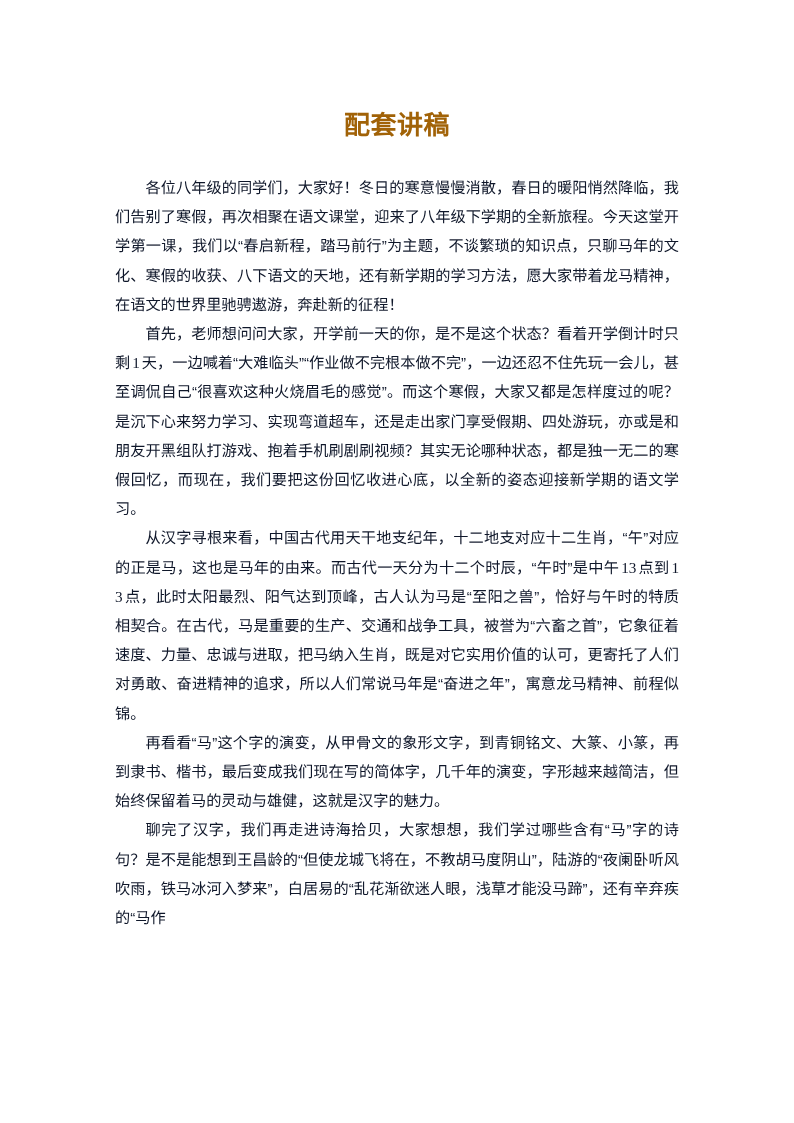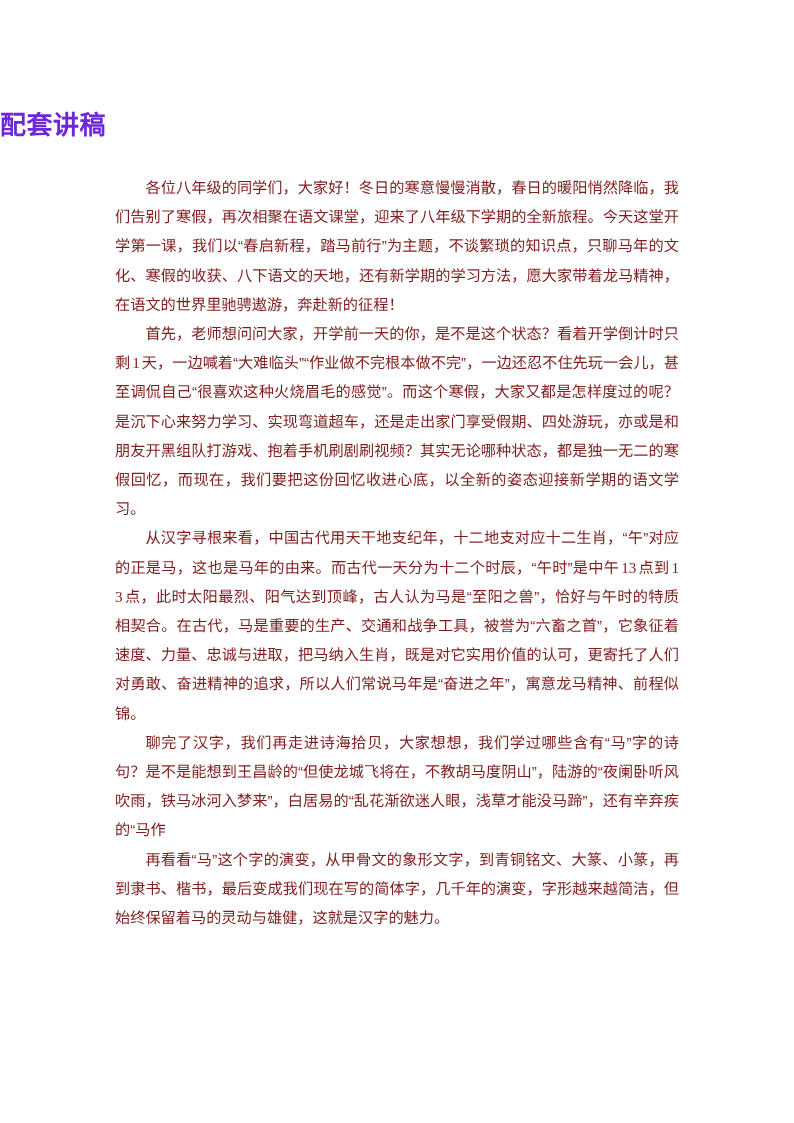--- a/index.html
+++ b/index.html
@@ -20,45 +20,46 @@
     color: #000000;
     -webkit-font-smoothing: none;
   }
 
   
   .doc-title {
     position: absolute;
     left: 0;
     top: 92px;
     width: 794px;
+    text-align: center;
     font-family: "Liberation Serif", "DejaVu Serif", serif;
     font-size: 26px;
     line-height: 34px;
     font-weight: 700;
     letter-spacing: 0.5px;
-    color: #6d28d9;
+    color: #a16207;
   }
 
   
   .body-block {
     position: absolute;
     left: 115px;
     top: 173px;
     width: 564px;
   }
 
   p.para {
     margin: 0;
     padding: 0;
     font-size: 15.2px;
     line-height: 29.2px;
     text-align: justify;
     text-justify: inter-ideograph;
     text-indent: 2em;
-    color: #7f1d1d;
+    color: #0f172a;
     word-break: break-all;
     font-family: "Liberation Sans", "DejaVu Sans", sans-serif;
   }
 
   
   .emph {
     font-family: "Liberation Serif", "DejaVu Serif", serif;
     font-weight: 700;
   }
 
@@ -85,21 +86,21 @@
     <p class="para">
       <span>首先，老师想问问大家，开学前一天的你，是不是这个状态？看着开学倒计时只剩</span><span class="num">1</span><span>天，一边喊着“大难临头”“作业做不完根本做不完”，一边还忍不住先玩一会儿，甚至调侃自己“很喜欢这种火烧眉毛的感觉”。而这个寒假，大家又都是怎样度过的呢？是沉下心来努力学习、实现弯道超车，还是走出家门享受假期、四处游玩，亦或是和朋友开黑组队打游戏、抱着手机刷剧刷视频？其实无论哪种状态，都是独一无二的寒假回忆，而现在，我们要把这份回忆收进心底，以全新的姿态迎接新学期的语文学习。</span>
     </p>
 
 
     <p class="para">
       <span>从汉字寻根来看，中国古代用天干地支纪年，十二地支对应十二生肖，“午”对应的正是马，这也是马年的由来。而古代一天分为十二个时辰，“午时”是中午</span><span class="num">13</span><span>点到</span><span class="num">13</span><span>点，此时太阳最烈、阳气达到顶峰，古人认为马是“至阳之兽”，恰好与午时的特质相契合。在古代，马是重要的生产、交通和战争工具，被誉为“六畜之首”，它象征着速度、力量、忠诚与进取，把马纳入生肖，既是对它实用价值的认可，更寄托了人们对勇敢、奋进精神的追求，所以人们常说马年是“奋进之年”，寓意龙马精神、前程似锦。</span>
     </p>
 
     <p class="para">
-      <span>聊完了汉字，我们再走进诗海拾贝，大家想想，我们学过哪些含有“马”字的诗句？是不是能想到王昌龄的“但使龙城飞将在，不教胡马度阴山”，陆游的“夜阑卧听风吹雨，铁马冰河入梦来”，白居易的“乱花渐欲迷人眼，浅草才能没马蹄”，还有辛弃疾的“马作</span>
+      <span>再看看“马”这个字的演变，从甲骨文的象形文字，到青铜铭文、大篆、小篆，再到隶书、楷书，最后变成我们现在写的简体字，几千年的演变，字形越来越简洁，但始终保留着马的灵动与雄健，这就是汉字的魅力。</span>
     </p>
 
     <p class="para">
-      <span>再看看“马”这个字的演变，从甲骨文的象形文字，到青铜铭文、大篆、小篆，再到隶书、楷书，最后变成我们现在写的简体字，几千年的演变，字形越来越简洁，但始终保留着马的灵动与雄健，这就是汉字的魅力。</span>
+      <span>聊完了汉字，我们再走进诗海拾贝，大家想想，我们学过哪些含有“马”字的诗句？是不是能想到王昌龄的“但使龙城飞将在，不教胡马度阴山”，陆游的“夜阑卧听风吹雨，铁马冰河入梦来”，白居易的“乱花渐欲迷人眼，浅草才能没马蹄”，还有辛弃疾的“马作</span>
     </p>
 
   </div>
 </div>
 
 </body></html>

